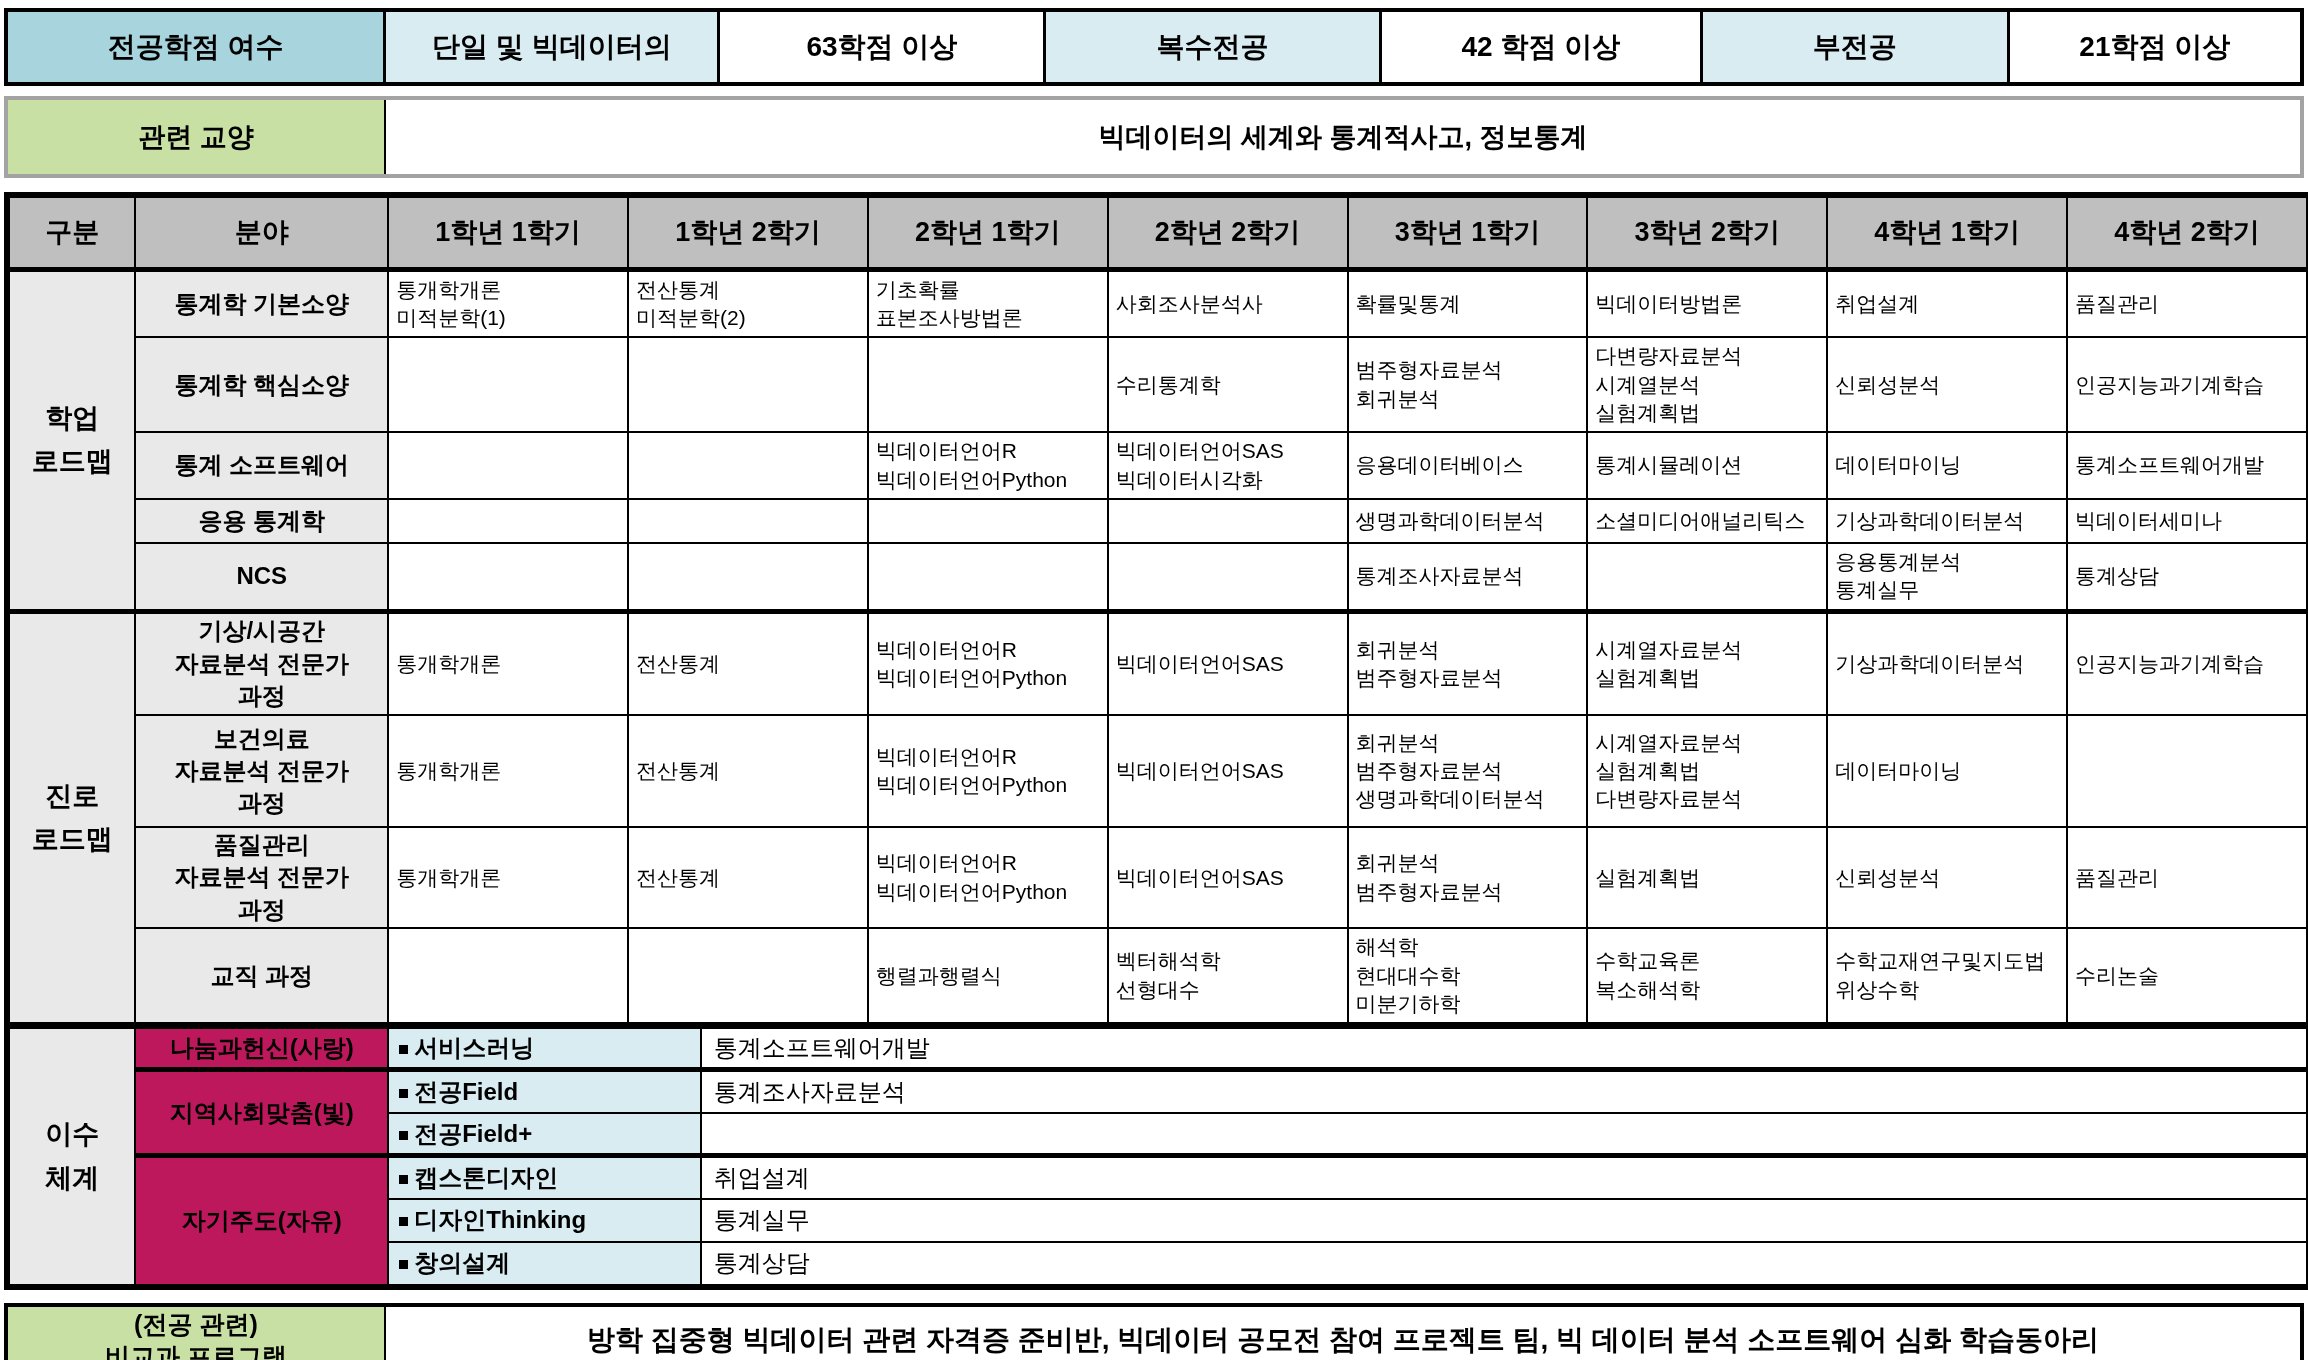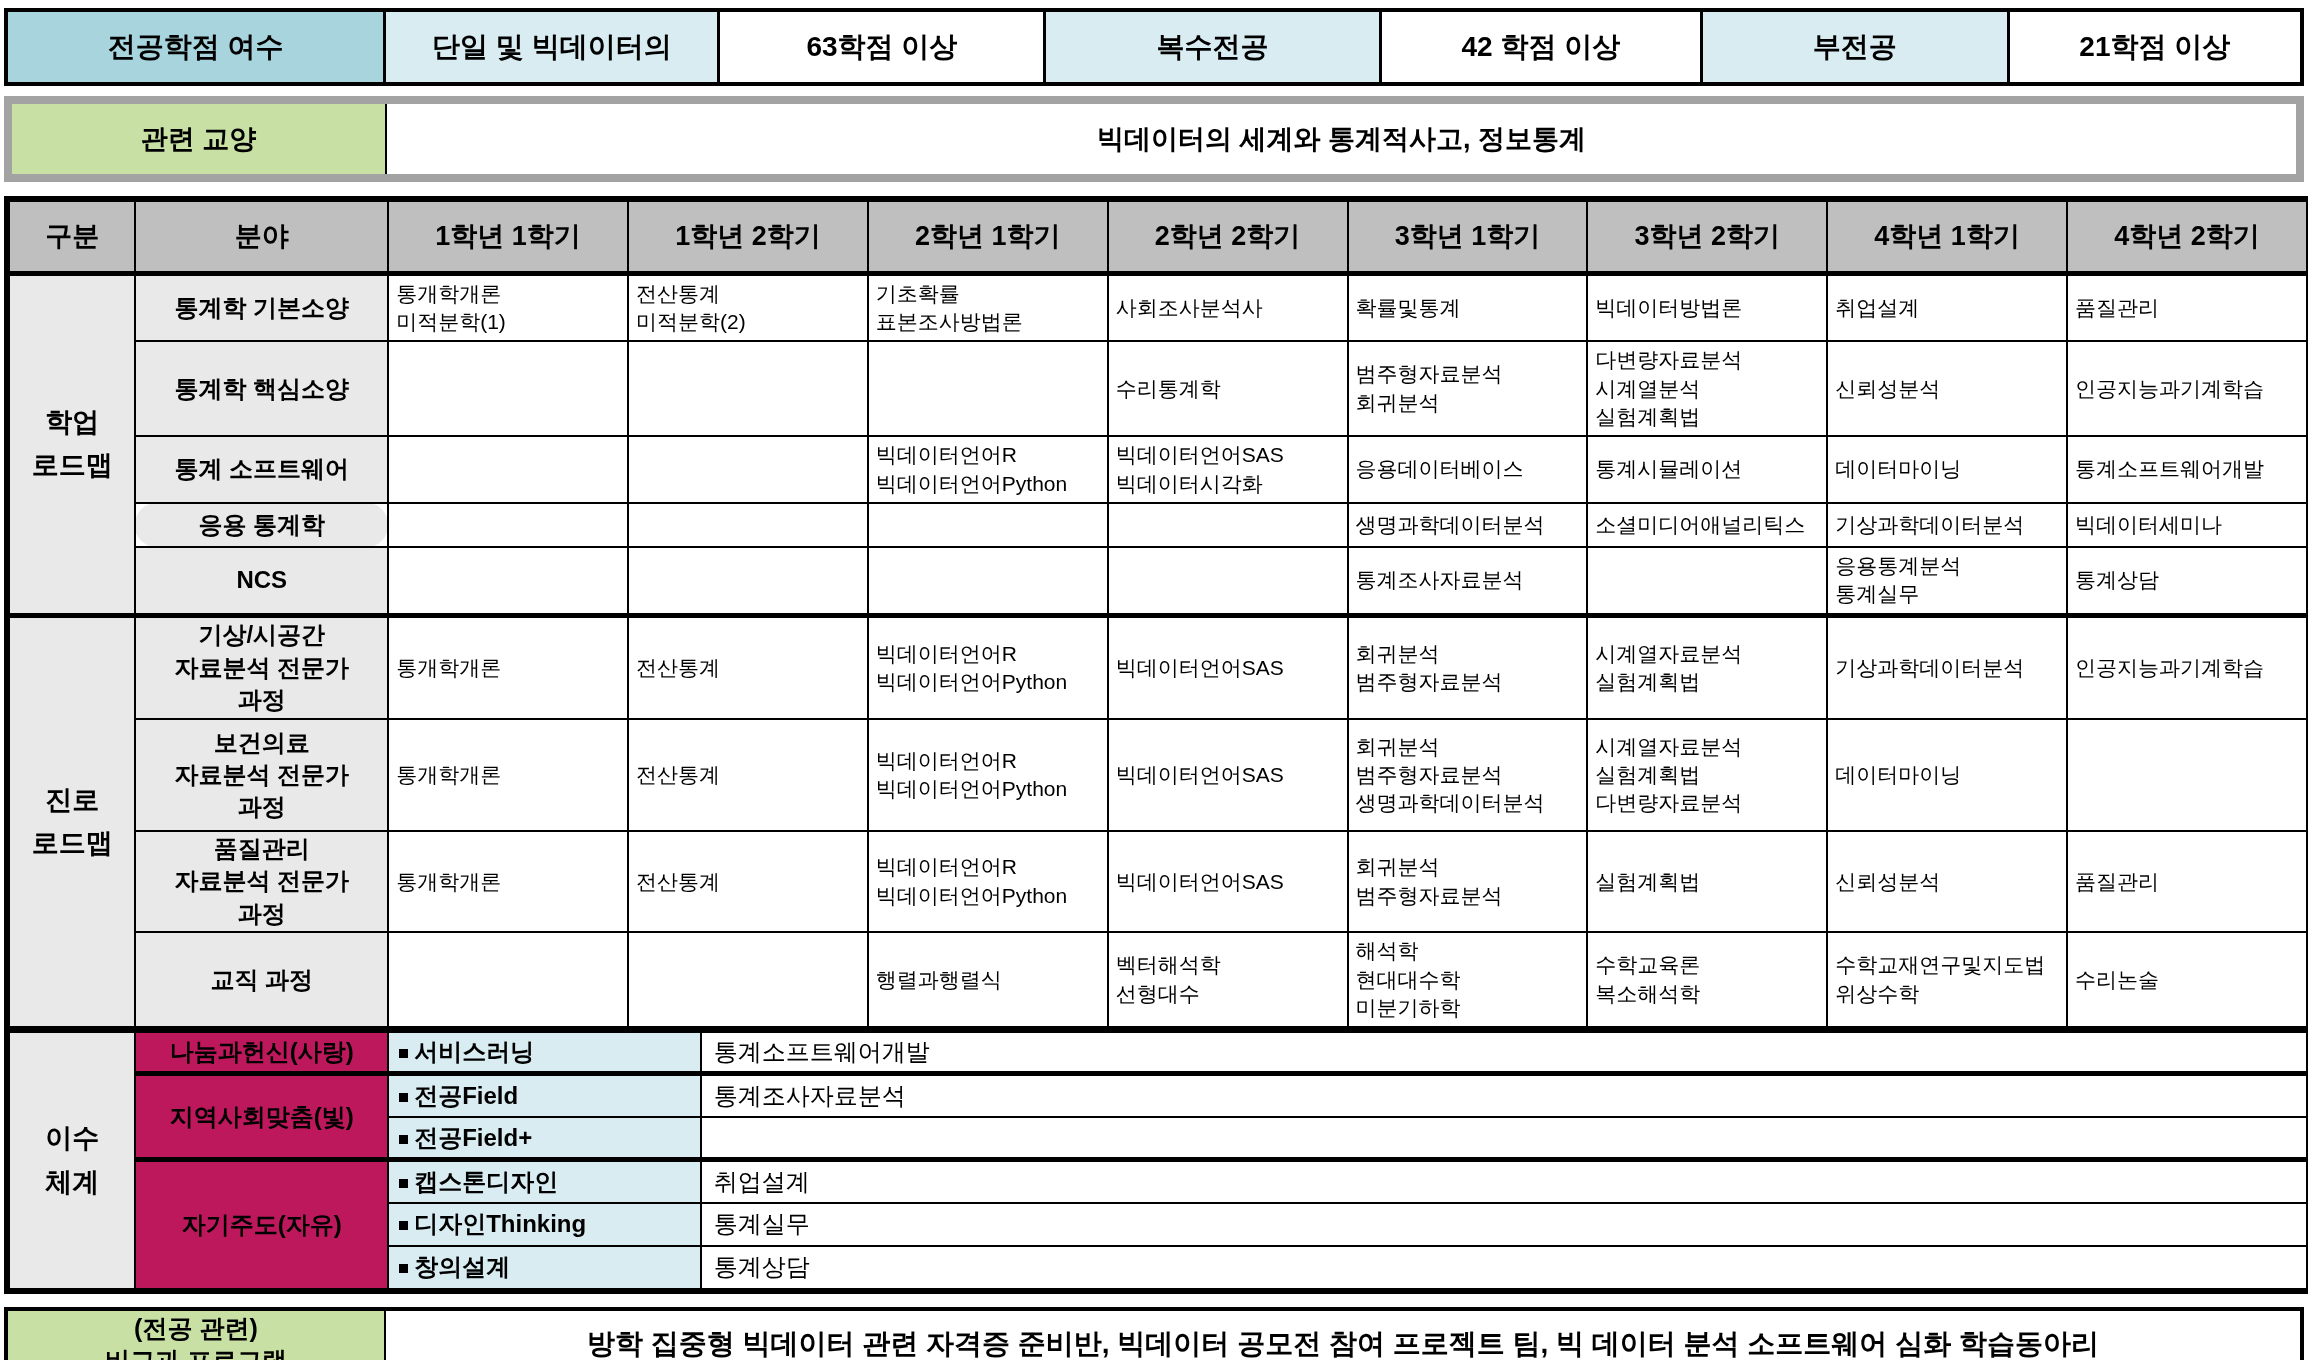--- a/index.html
+++ b/index.html
@@ -15,21 +15,21 @@
   .credits{border:4px solid #000;margin-bottom:10px;padding-left:10px;}
   .credits td{
     border:3px solid #000;height:74px;
     font-size:28px;font-weight:bold;text-align:center;vertical-align:middle;
   }
   .c-teal{background:#a8d4de;}
   .c-blue{background:#d9ecf2;}
   .c-white{background:#ffffff;}
 
   
-  .liberal{border:8px solid #a3a3a3;margin-bottom:14px;}
+  .liberal{border:4px solid #a3a3a3;margin-bottom:14px;}
   .liberal td{border:2px solid #000;height:78px;vertical-align:middle;}
   .liberal .lbl{background:#c8e0a4;font-size:27px;font-weight:bold;text-align:center;}
   .liberal .val{background:#fff;font-size:27px;font-weight:bold;text-align:center;}
 
   
   .frame{border:4px solid #000;width:2300px;}
   .frame table{width:100%;}
   .main th{
     background:#bfbfbf;border:2px solid #000;height:72px;
     font-size:27px;font-weight:bold;text-align:center;vertical-align:middle;
@@ -43,21 +43,21 @@
     background:#e9e9e9;font-size:24px;font-weight:bold;
     text-align:center;white-space:pre-line;line-height:1.35;
   }
   .course{
     background:#fff;font-size:21px;line-height:1.35;
     text-align:left;padding:4px 2px 4px 7px;white-space:pre-line;
   }
   .sep-top{border-top:5px solid #000 !important;}
   .sep-top td{border-top:5px solid #000;}
   tr.r-h68 td{height:66px;} tr.r-h90 td{height:90px;} tr.r-h66 td{height:64px;}
-  tr.r-h46 td{height:44px;border-radius:21px;} tr.r-h64 td{height:62px;}
+  tr.r-h46 td{height:44px;} tr.r-h64 td{height:62px;}
   tr.r-h106 td{height:104px;} tr.r-h114 td{height:112px;}
   tr.r-h96 td{height:94px;} tr.r-h94 td{height:92px;}
 
   
   .comp td{height:43px;}
   .comp .cat{background:#be185d;font-size:24px;font-weight:bold;text-align:center;}
   .comp .sub{
     background:#d9ecf2;font-size:24px;font-weight:bold;text-align:left;
     padding-left:10px;
   }

